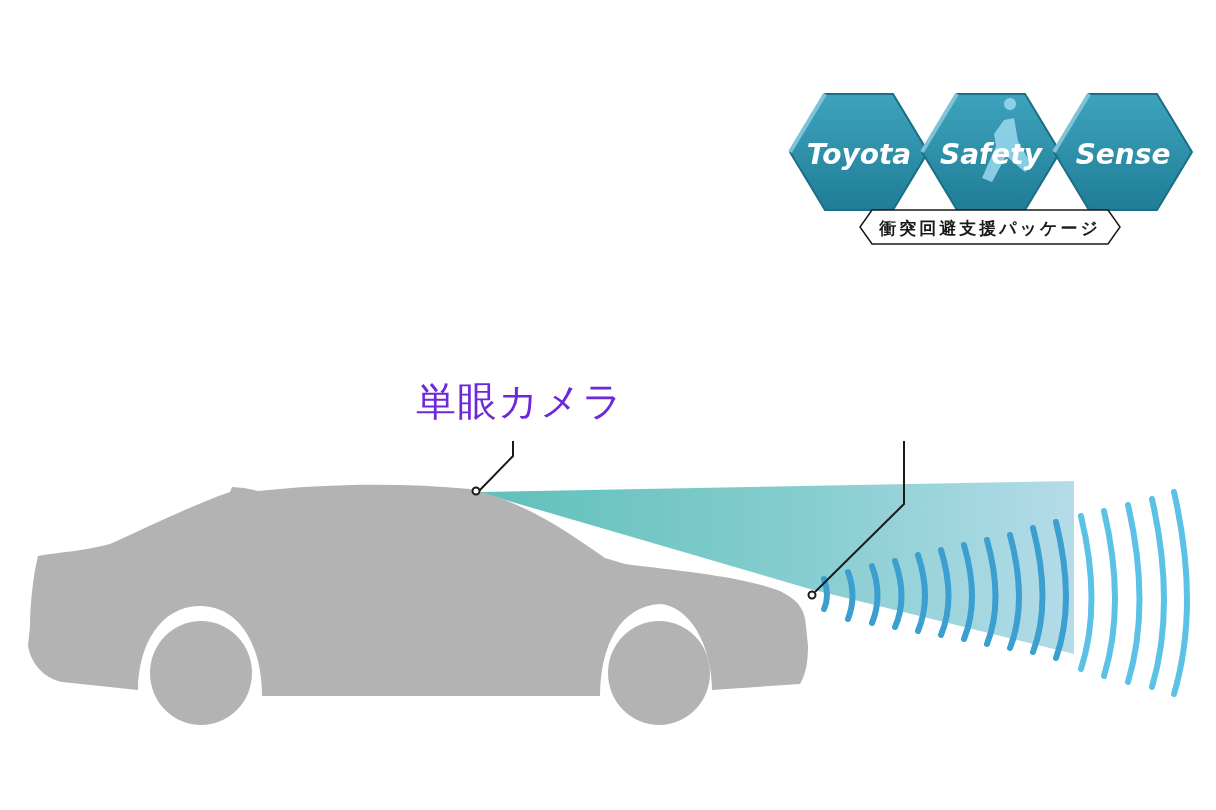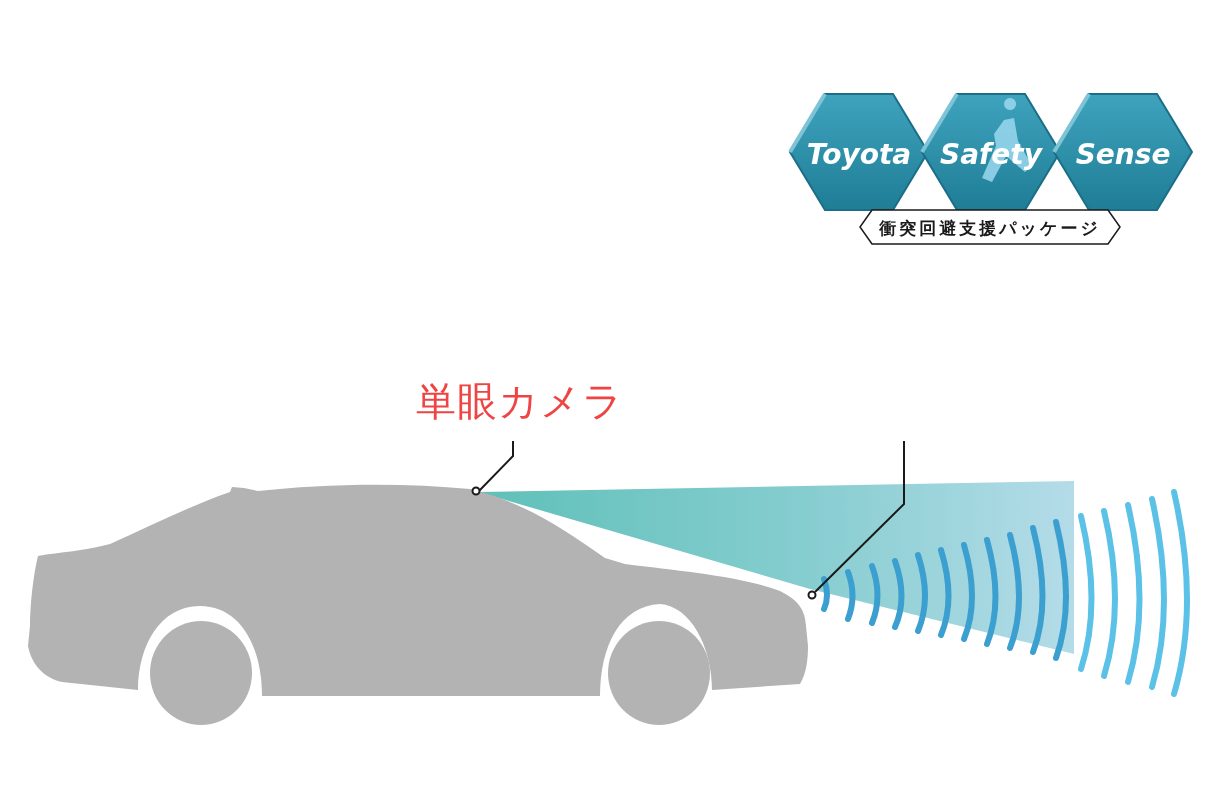--- a/index.html
+++ b/index.html
@@ -1,19 +1,19 @@
 <!DOCTYPE html>
 <html><head>
 <meta charset="utf-8">
 <style>
   html, body { margin: 0; padding: 0; background: #ffffff; }
   body { width: 1216px; height: 810px; position: relative; overflow: hidden;
          font-family: "DejaVu Sans", "Liberation Sans", sans-serif; }
   .stage { position: absolute; left: 0; top: 6px; width: 1216px; height: 810px; }
-  .label { position: absolute; font-size: 40px; color: #ef4444; letter-spacing: 1px;
+  .label { position: absolute; font-size: 40px; color: #6d28d9; letter-spacing: 1px;
            font-weight: 300; line-height: 1; white-space: nowrap; }
   .hex-text { font-family: "DejaVu Sans", sans-serif; font-weight: bold;
               font-style: italic; fill: #ffffff; }
   .pkg-text { font-family: "DejaVu Sans", sans-serif; font-weight: bold;
               fill: #1a1a1a; letter-spacing: 3px; }
 </style>
 </head>
 <body>
 
 <div class="stage">

